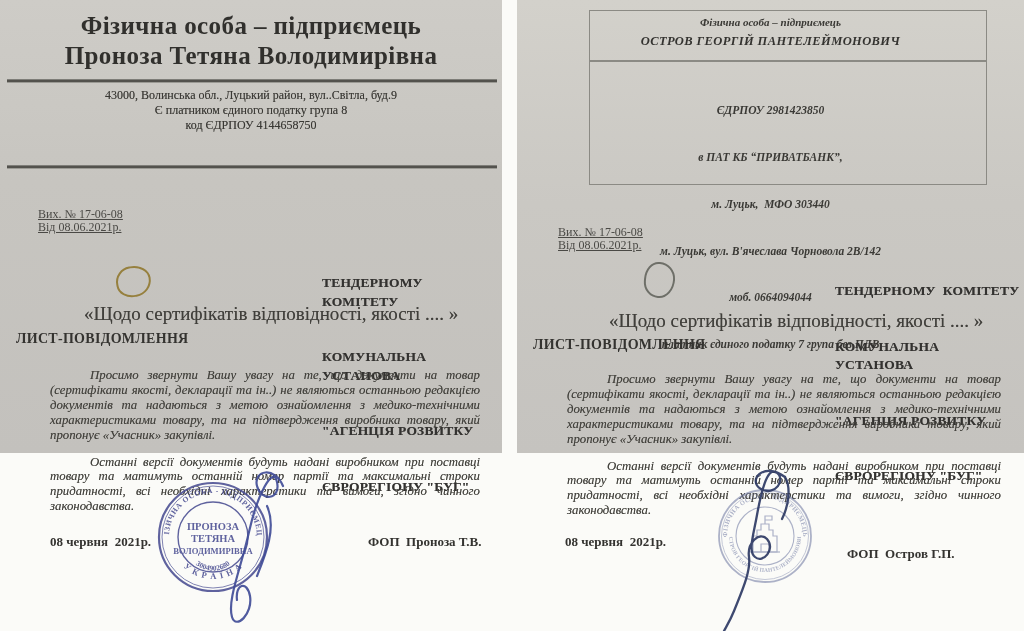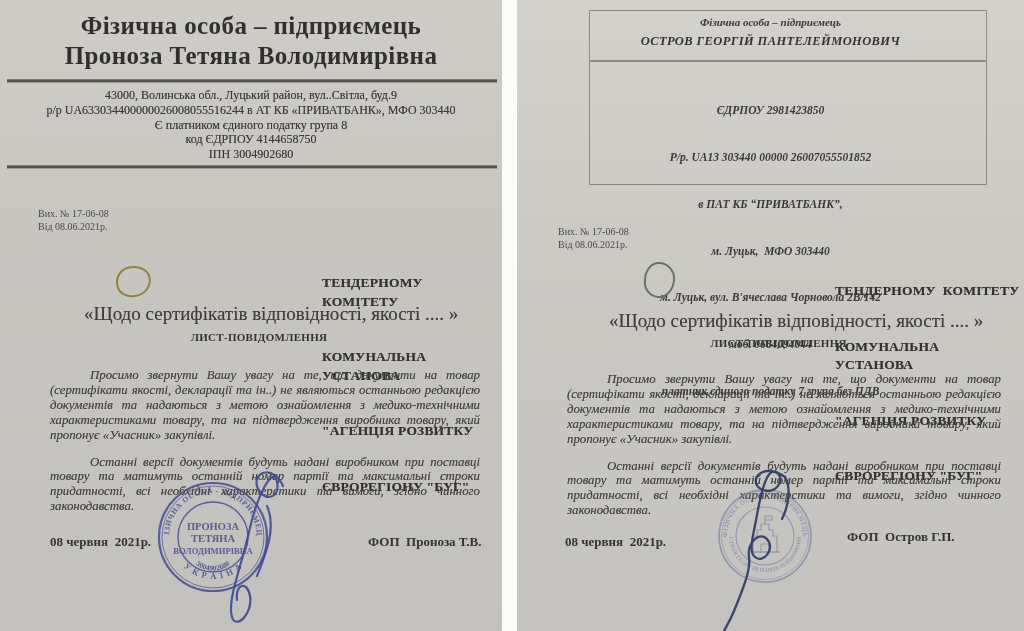--- a/index.html
+++ b/index.html
@@ -1,44 +1,44 @@
 <!DOCTYPE html>
 <html><head>
 <meta charset="utf-8">
 <style>
   html,body{margin:0;padding:0;}
   body{
     width:1024px;height:631px;position:relative;background:#fbfbf8;
     font-family:"Liberation Serif", serif;color:#3d3c38;overflow:hidden;
   }
-  .page{position:absolute;top:0;height:631px;}
+  .page{position:absolute;top:0;height:453px;}
   .page-left{left:0;width:502px;background:linear-gradient(180deg,#ceccc7 0%,#c7c5c0 40%,#c3c1bd 100%);}
   .page-right{left:517px;width:507px;background:linear-gradient(180deg,#d3d1cb 0%,#cac8c3 45%,#c5c3bf 100%);}
   .abs{position:absolute;}
   .soft{text-shadow:0 0 .5px rgba(66,64,58,.55);}
   .pre{white-space:pre-wrap;}
 
   
   .lh-title{left:0;right:0;top:11px;text-align:center;font-weight:bold;font-size:25px;line-height:30px;color:#31302d;letter-spacing:.4px;}
   .rule{left:7px;right:5px;height:3px;background:#53524d;box-shadow:0 1px 0 #9b9a94, inset 0 1px 0 #7e7d78;}
   .rule-1{top:79px;} .rule-2{top:165px;}
   .lh-addr{left:0;right:0;top:88px;text-align:center;font-weight:normal;font-size:12px;line-height:14.8px;color:#3a3935;}
 
   
   .box{border:1px solid #8b8a84;left:72px;width:396px;}
   .box-top{top:10px;height:50px;}
   .box-bot{top:60px;height:123px;}
   .r-lh-title{left:0;right:0;top:16px;text-align:center;font-style:italic;font-weight:bold;font-size:11px;color:#3a3935;}
   .r-lh-name{left:0;right:0;top:34px;text-align:center;font-style:italic;font-weight:bold;font-size:12.5px;letter-spacing:.4px;color:#343330;}
   .r-lh-details{left:0;right:0;top:72px;text-align:center;font-style:italic;font-weight:bold;font-size:11.5px;line-height:15.6px;color:#3a3935;}
 
-  .ref{font-size:10px;line-height:12.5px;color:#4a4945;}
+  .ref{font-size:12px;line-height:12.5px;color:#4a4945;text-decoration:underline;}
   .addressee{font-weight:bold;font-size:13.5px;line-height:18.5px;color:#333230;letter-spacing:.2px;}
   .subject{font-size:19px;color:#403f3b;}
-  .doc-title{left:16px;right:0;text-align:center;font-weight:bold;font-size:11px;letter-spacing:.3px;color:#343330;}
+  .doc-title{left:16px;right:0;text-align:left;font-weight:bold;font-size:14px;letter-spacing:.3px;color:#343330;}
   .body-text{font-size:12.8px;line-height:14.9px;text-align:justify;color:#42413c;}
   .body-text p{margin:12px;text-indent:40px;font-style:italic;}
   .bottom-label{font-weight:bold;font-size:13px;color:#343330;text-align:right;}
 
   .circle-mark{border-radius:46% 54% 50% 50%/52% 48% 55% 45%;background:transparent;}
   .circle-mark-left{border:2px solid #96803e;transform:rotate(-10deg);}
   .circle-mark-right{border:2px solid #6e6f68;transform:rotate(4deg);}
 
   svg{display:block;}
   .stamp-left{opacity:.88;}
@@ -51,24 +51,22 @@
 
   <div class="abs lh-title">
     <div>Фізична особа – підприємець</div>
     <div>Проноза Тетяна Володимирівна</div>
   </div>
 
   <div class="abs rule rule-1"></div>
 
   <div class="abs lh-addr soft">
     <div>43000, Волинська обл., Луцький район, вул..Світла, буд.9</div>
-    <div>р/р UA633034400000026008055516244 в АТ КБ «ПРИВАТБАНК», МФО 303440</div>
     <div>Є платником єдиного податку група 8</div>
     <div>код ЄДРПОУ 4144658750</div>
-    <div>ІПН 3004902680</div>
   </div>
 
   <div class="abs rule rule-2"></div>
 
   <div class="abs ref" style="left:38px;top:208px;">
     <div>Вих. № 17-06-08</div>
     <div>Від 08.06.2021р.</div>
   </div>
 
   <div class="abs circle-mark circle-mark-left" style="left:116px;top:266px;width:31px;height:27px;"></div>
@@ -129,21 +127,20 @@
 
 <div class="page page-right">
 
   <div class="abs box box-top"></div>
   <div class="abs r-lh-title">Фізична особа – підприємець</div>
   <div class="abs r-lh-name">ОСТРОВ ГЕОРГІЙ ПАНТЕЛЕЙМОНОВИЧ</div>
 
   <div class="abs box box-bot"></div>
   <div class="abs r-lh-details pre">
     <div>ЄДРПОУ 2981423850</div>
-    <div>Р/р. UA13 303440 00000 26007055501852</div>
     <div>в ПАТ КБ “ПРИВАТБАНК”,</div>
     <div>м. Луцьк,  МФО 303440</div>
     <div>м. Луцьк, вул. В'ячеслава Чорновола 2В/142</div>
     <div>моб. 0664094044</div>
     <div>платник єдиного податку 7 група без ПДВ</div>
   </div>
 
   <div class="abs ref" style="left:41px;top:226px;">
     <div>Вих. № 17-06-08</div>
     <div>Від 08.06.2021р.</div>
@@ -161,21 +158,21 @@
   <div class="abs subject soft" style="left:92px;top:310px;">«Щодо сертифікатів відповідності, якості .... »</div>
 
   <div class="abs doc-title" style="top:337px;">ЛИСТ-ПОВІДОМЛЕННЯ</div>
 
   <div class="abs body-text soft" style="left:38px;top:360px;width:458px;">
     <p>Просимо звернути Вашу увагу на те, що документи на товар (сертифікати якості, декларації та ін..) не являються останньою редакцією документів та надаються з метою ознайомлення з медико-технічними характеристиками товару, та на підтвердження виробника товару, який пропонує «Учасник» закупівлі.</p>
     <p>Останні версії документів будуть надані виробником при поставці товару та матимуть останній номер партії та максимальні строки придатності, всі необхідні характерстики та вимоги, згідно чинного законодавства.</p>
   </div>
 
   <div class="abs bottom-label pre" style="left:48px;top:534px;">08 червня  2021р.</div>
-  <div class="abs bottom-label pre" style="left:330px;top:529px;">ФОП  Остров Г.П.</div>
+  <div class="abs bottom-label pre" style="left:330px;top:546px;">ФОП  Остров Г.П.</div>
 
   <svg class="abs stamp-right" style="left:200px;top:488px;" width="96" height="96" viewBox="0 0 96 96">
     <g fill="none" stroke="#6c76a0">
       <circle cx="48" cy="48" r="46" stroke-width="1.8"></circle>
       <circle cx="48" cy="48" r="43.5" stroke-width="0.7"></circle>
       <circle cx="48" cy="48" r="29" stroke-width="1.1"></circle>
     </g>
     <defs>
       <path id="arcTopR" d="M 10,48 A 38,38 0 1 1 86,48"></path>
       <path id="arcBotR" d="M 12,48 A 36,36 0 0 0 84,48"></path>

